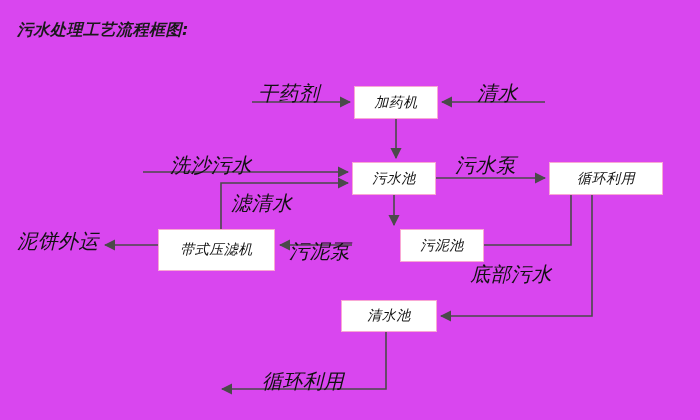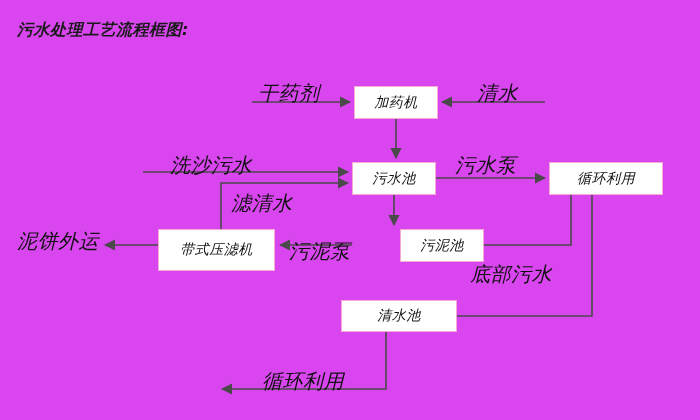--- a/index.html
+++ b/index.html
@@ -107,21 +107,21 @@
   </div>
 
   <div class="node-box" style="left:158px; top:229px; width:117px; height:42px;">
     <span>带式压滤机</span>
   </div>
 
   <div class="node-box" style="left:352px; top:229px; width:84px; height:33px;margin-left:48px;">
     <span>污泥池</span>
   </div>
 
-  <div class="node-box" style="left:341px; top:300px; width:116px; height:32px;">
+  <div class="node-box" style="left:341px; top:300px; width:96px; height:32px;">
     <span>清水池</span>
   </div>
 
   <div class="edge-label" style="left:258px; top:80px;">干药剂</div>
   <div class="edge-label" style="left:477px; top:80px;">清水</div>
   <div class="edge-label" style="left:170px; top:152px;">洗沙污水</div>
   <div class="edge-label" style="left:231px; top:190px;">滤清水</div>
   <div class="edge-label" style="left:455px; top:152px;">污水泵</div>
   <div class="edge-label" style="left:470px; top:225px;margin-top:36px;">底部污水</div>
   <div class="edge-label" style="left:289px; top:238px;">污泥泵</div>

